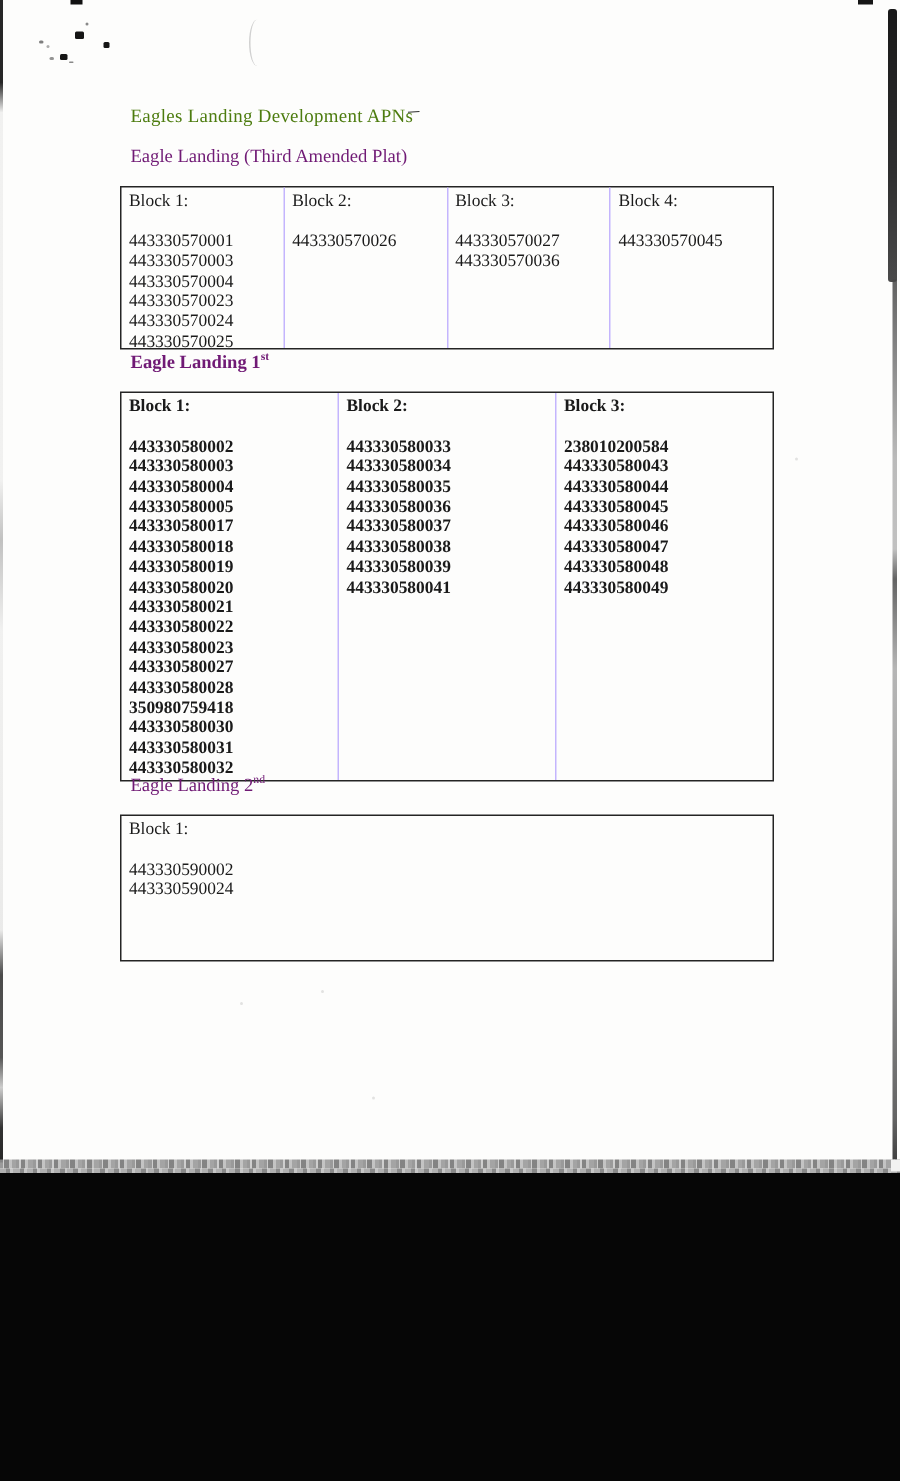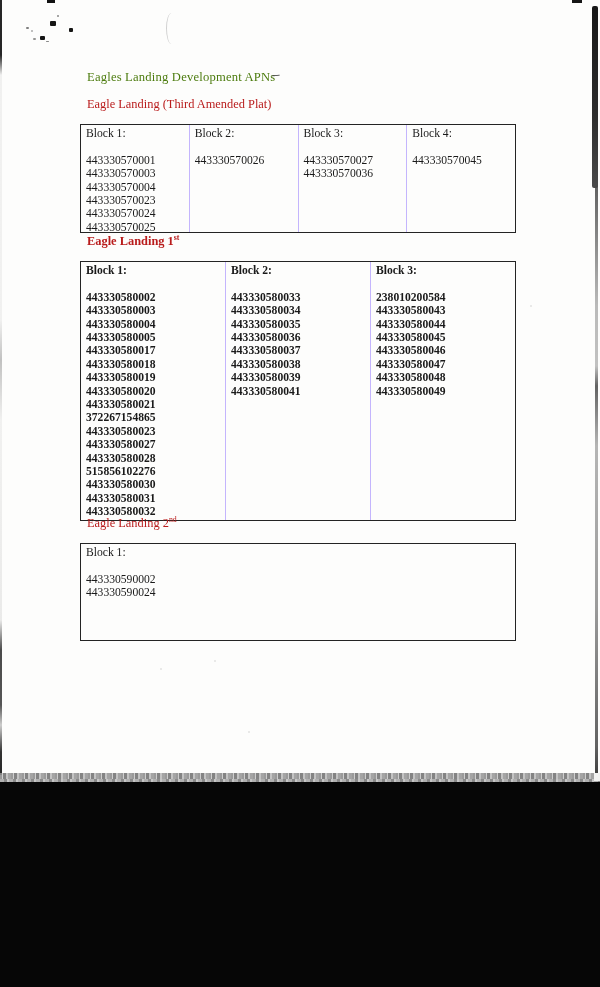--- a/index.html
+++ b/index.html
@@ -26,21 +26,21 @@
 
   #sections { position: absolute; left: 0; top: 0; width: 600px; }
 
   .plat-section { position: absolute; left: 80px; width: 436px; }
   .section-0 { top: 97px; }
   .section-1 { top: 234px; font-weight: bold; }
   .section-2 { top: 516px; }
 
   .plat-heading {
     margin-left: 7px;
-    font-size: 12.4px; line-height: 14px; color: #b91c1c;
+    font-size: 12.4px; line-height: 14px; color: #701a75;
     white-space: nowrap;
   }
   .plat-heading sup.ordinal {
     font-size: 7.8px; vertical-align: super; line-height: 0;
   }
 
   .apn-table {
     margin-top: 13px;
     width: 434px;
     display: flex;
@@ -189,25 +189,25 @@
             <div class="block-spacer"></div>
             <div class="apn-value">443330580002</div>
             <div class="apn-value">443330580003</div>
             <div class="apn-value">443330580004</div>
             <div class="apn-value">443330580005</div>
             <div class="apn-value">443330580017</div>
             <div class="apn-value">443330580018</div>
             <div class="apn-value">443330580019</div>
             <div class="apn-value">443330580020</div>
             <div class="apn-value">443330580021</div>
-            <div class="apn-value">372267154865</div>
+            <div class="apn-value">443330580022</div>
             <div class="apn-value">443330580023</div>
             <div class="apn-value">443330580027</div>
             <div class="apn-value">443330580028</div>
-            <div class="apn-value">515856102276</div>
+            <div class="apn-value">350980759418</div>
             <div class="apn-value">443330580030</div>
             <div class="apn-value">443330580031</div>
             <div class="apn-value">443330580032</div>
           </div>
           <div class="apn-column">
             <div class="block-label">Block 2:</div>
             <div class="block-spacer"></div>
             <div class="apn-value">443330580033</div>
             <div class="apn-value">443330580034</div>
             <div class="apn-value">443330580035</div>

